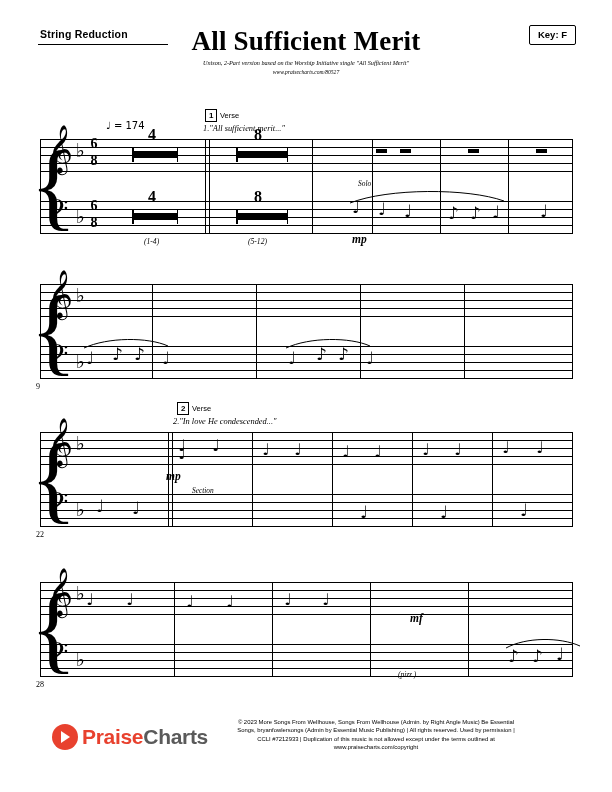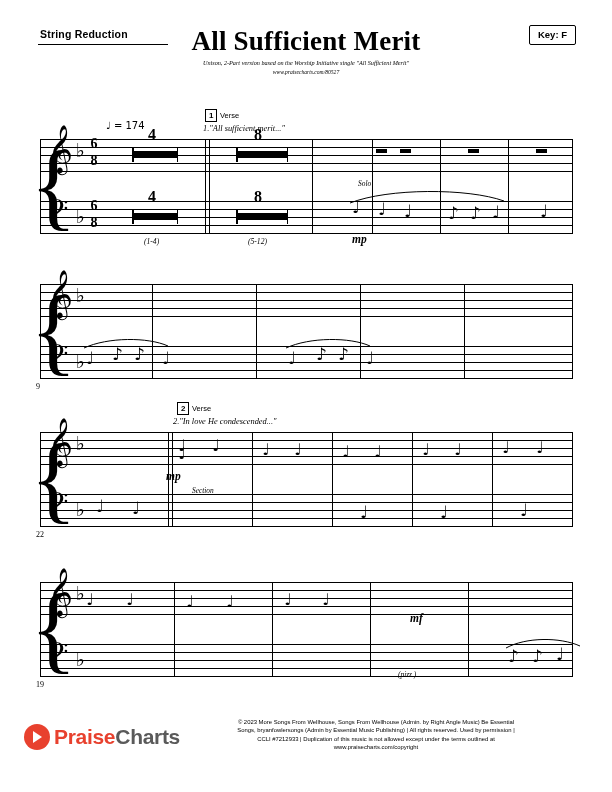--- a/index.html
+++ b/index.html
@@ -228,21 +228,21 @@
   }
   .tempo {
     position: absolute;
     font-family: "DejaVu Sans", sans-serif;
     font-size: 10px;
   }
 
   
   .footer-logo {
     position: absolute;
-    left: 24px;
+    left: 52px;
     bottom: 42px;
     display: flex;
     align-items: center;
     justify-content: space-between;
   }
   .pc-mark {
     width: 26px;
     height: 26px;
     border-radius: 50%;
     background: #e8412e;
@@ -531,21 +531,21 @@
     <div class="dyn" style="left:370px; top:34px;">mf</div>
     <div class="textmark" style="left:358px; top:92px;">(pizz.)</div>
 
     <div class="note" style="left:468px; top:70px; font-size:17px;">♪</div>
     <div class="note" style="left:492px; top:70px; font-size:17px;">♪</div>
     <div class="note" style="left:516px; top:68px; font-size:17px;">♩</div>
     <svg style="position:absolute; left:464px; top:58px;" width="80" height="16">
       <path d="M2,12 C22,1 56,1 76,10" stroke="#000" fill="none" stroke-width="1"></path>
     </svg>
 
-    <div class="measnum" style="left:-4px; top:102px;">19</div>
+    <div class="measnum" style="left:-4px; top:102px;">28</div>
   </div>
 
   <div class="footer-logo">
     <div class="pc-mark"></div>
     <div class="pc-name">
       <span class="praise">Praise</span><span class="charts">Charts</span>
     </div>
   </div>
 
   <div class="copyright">

